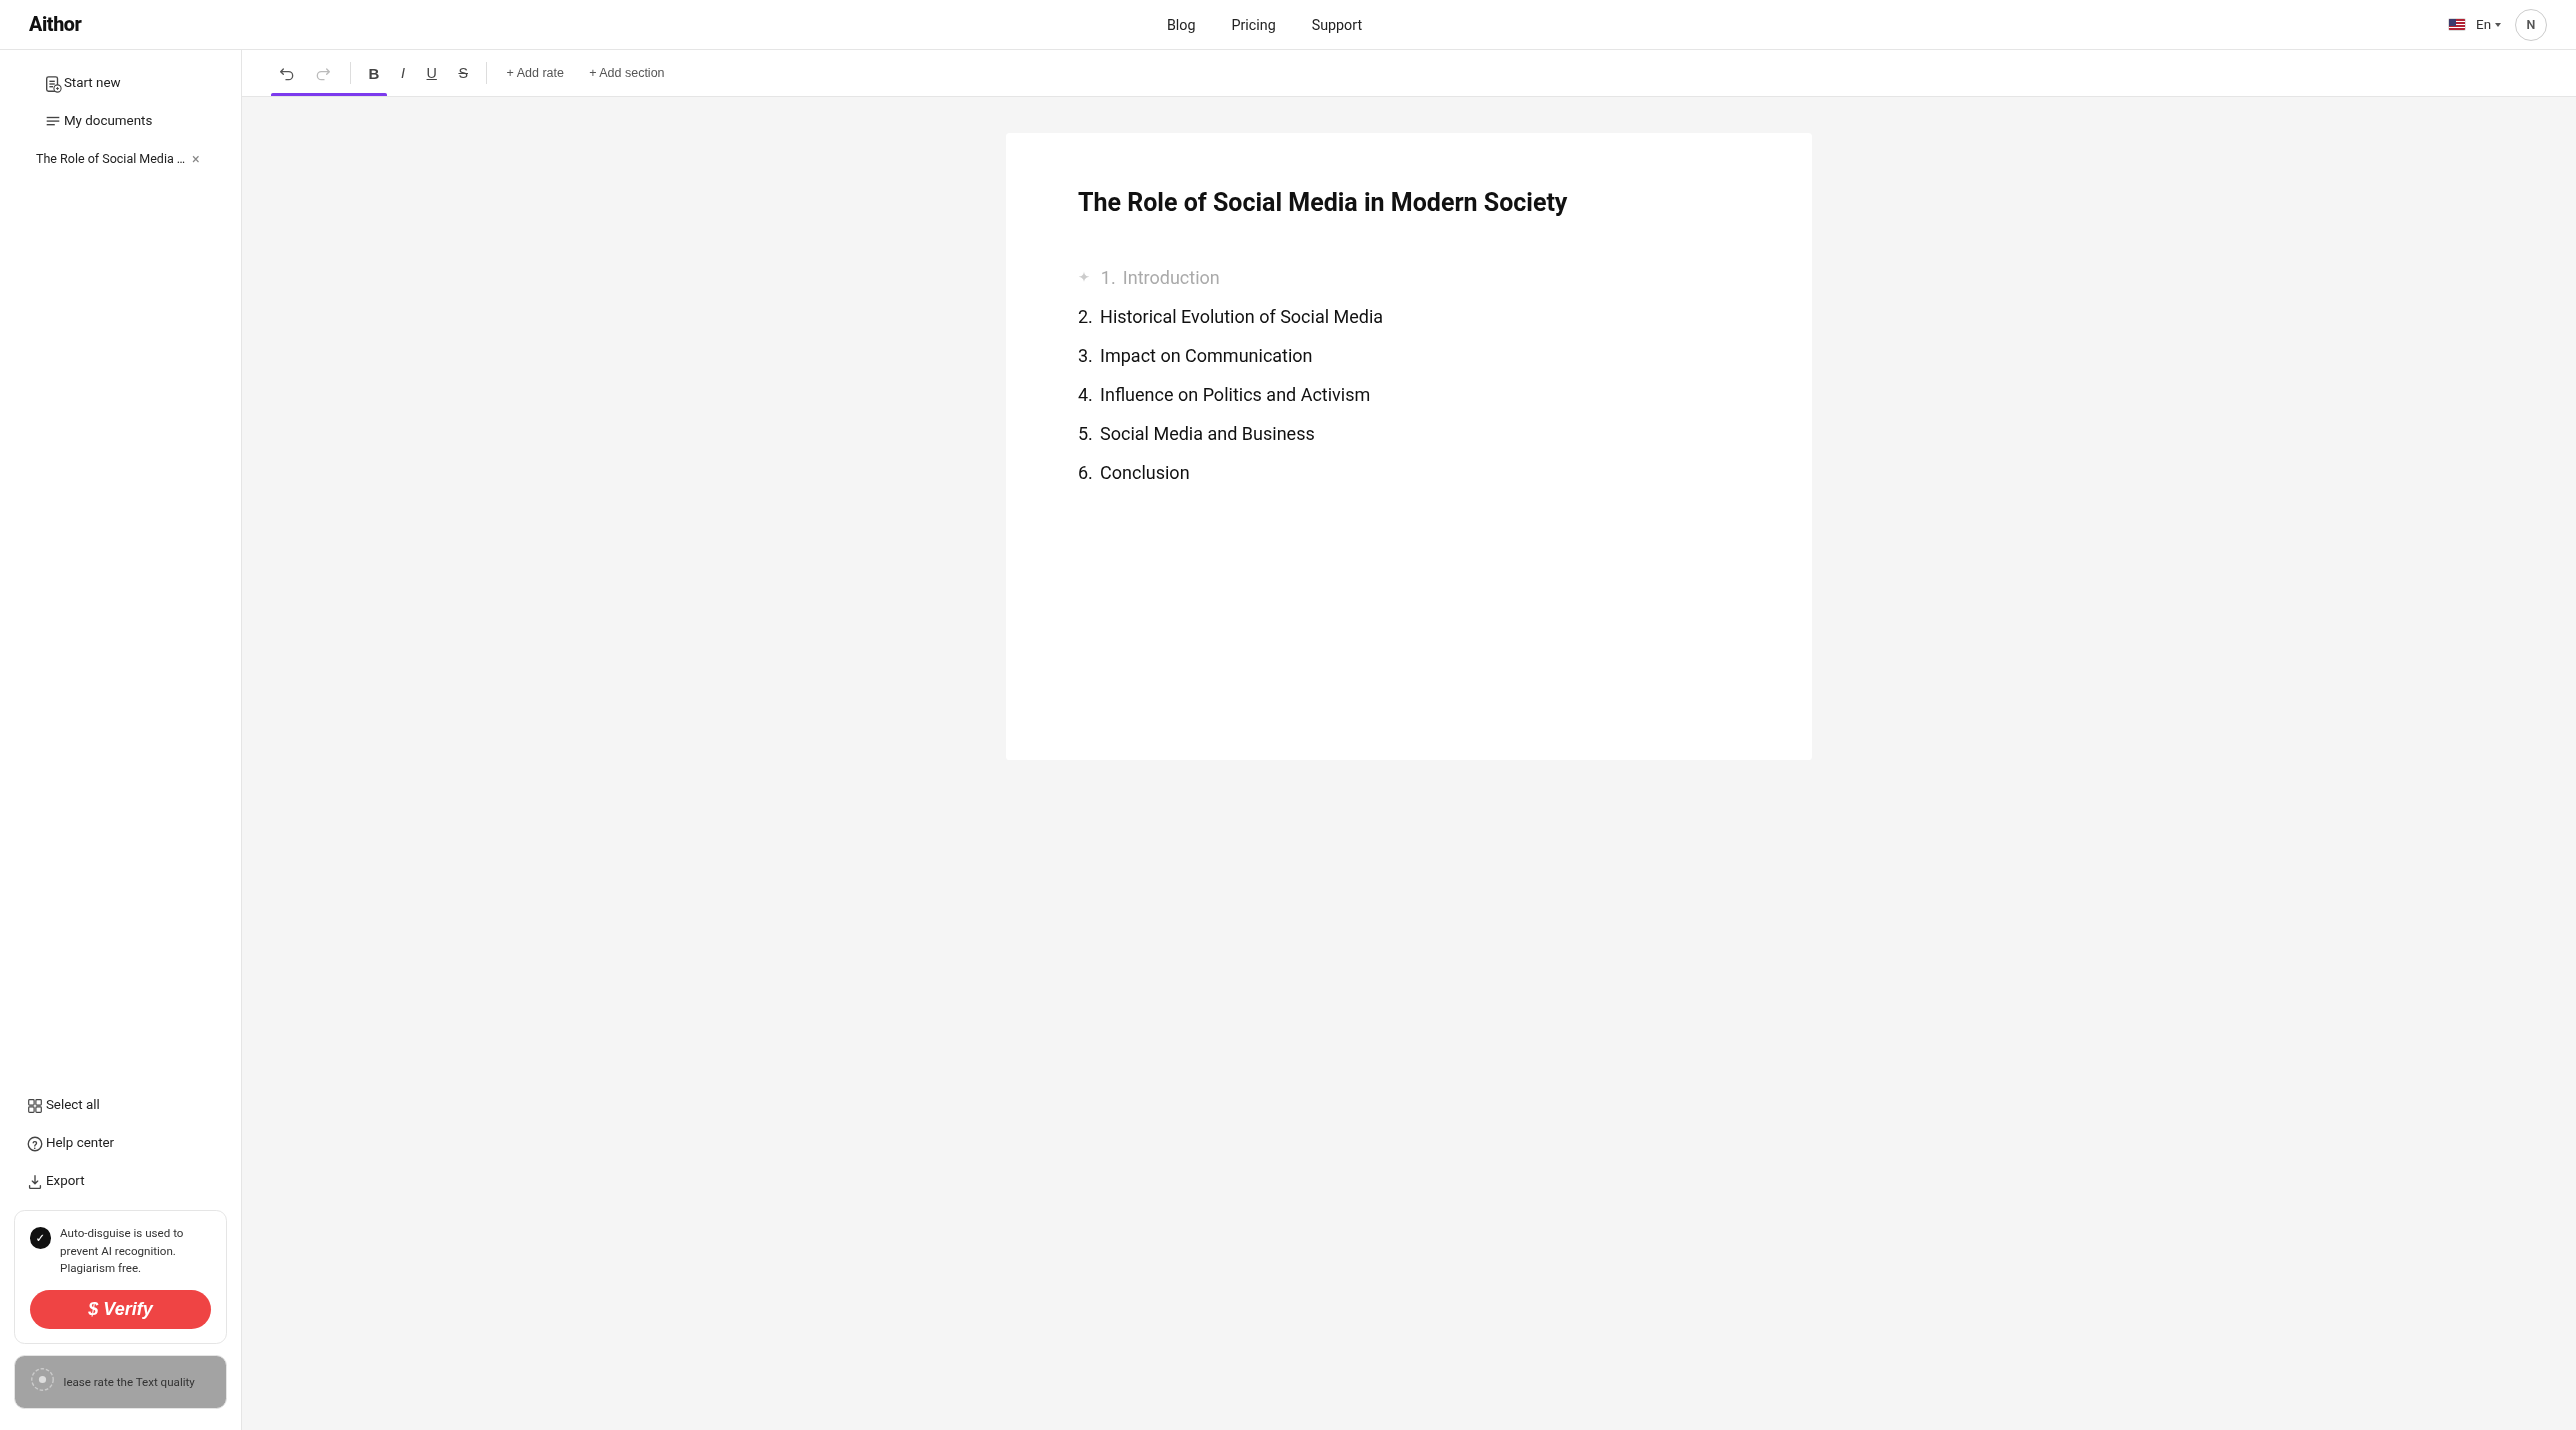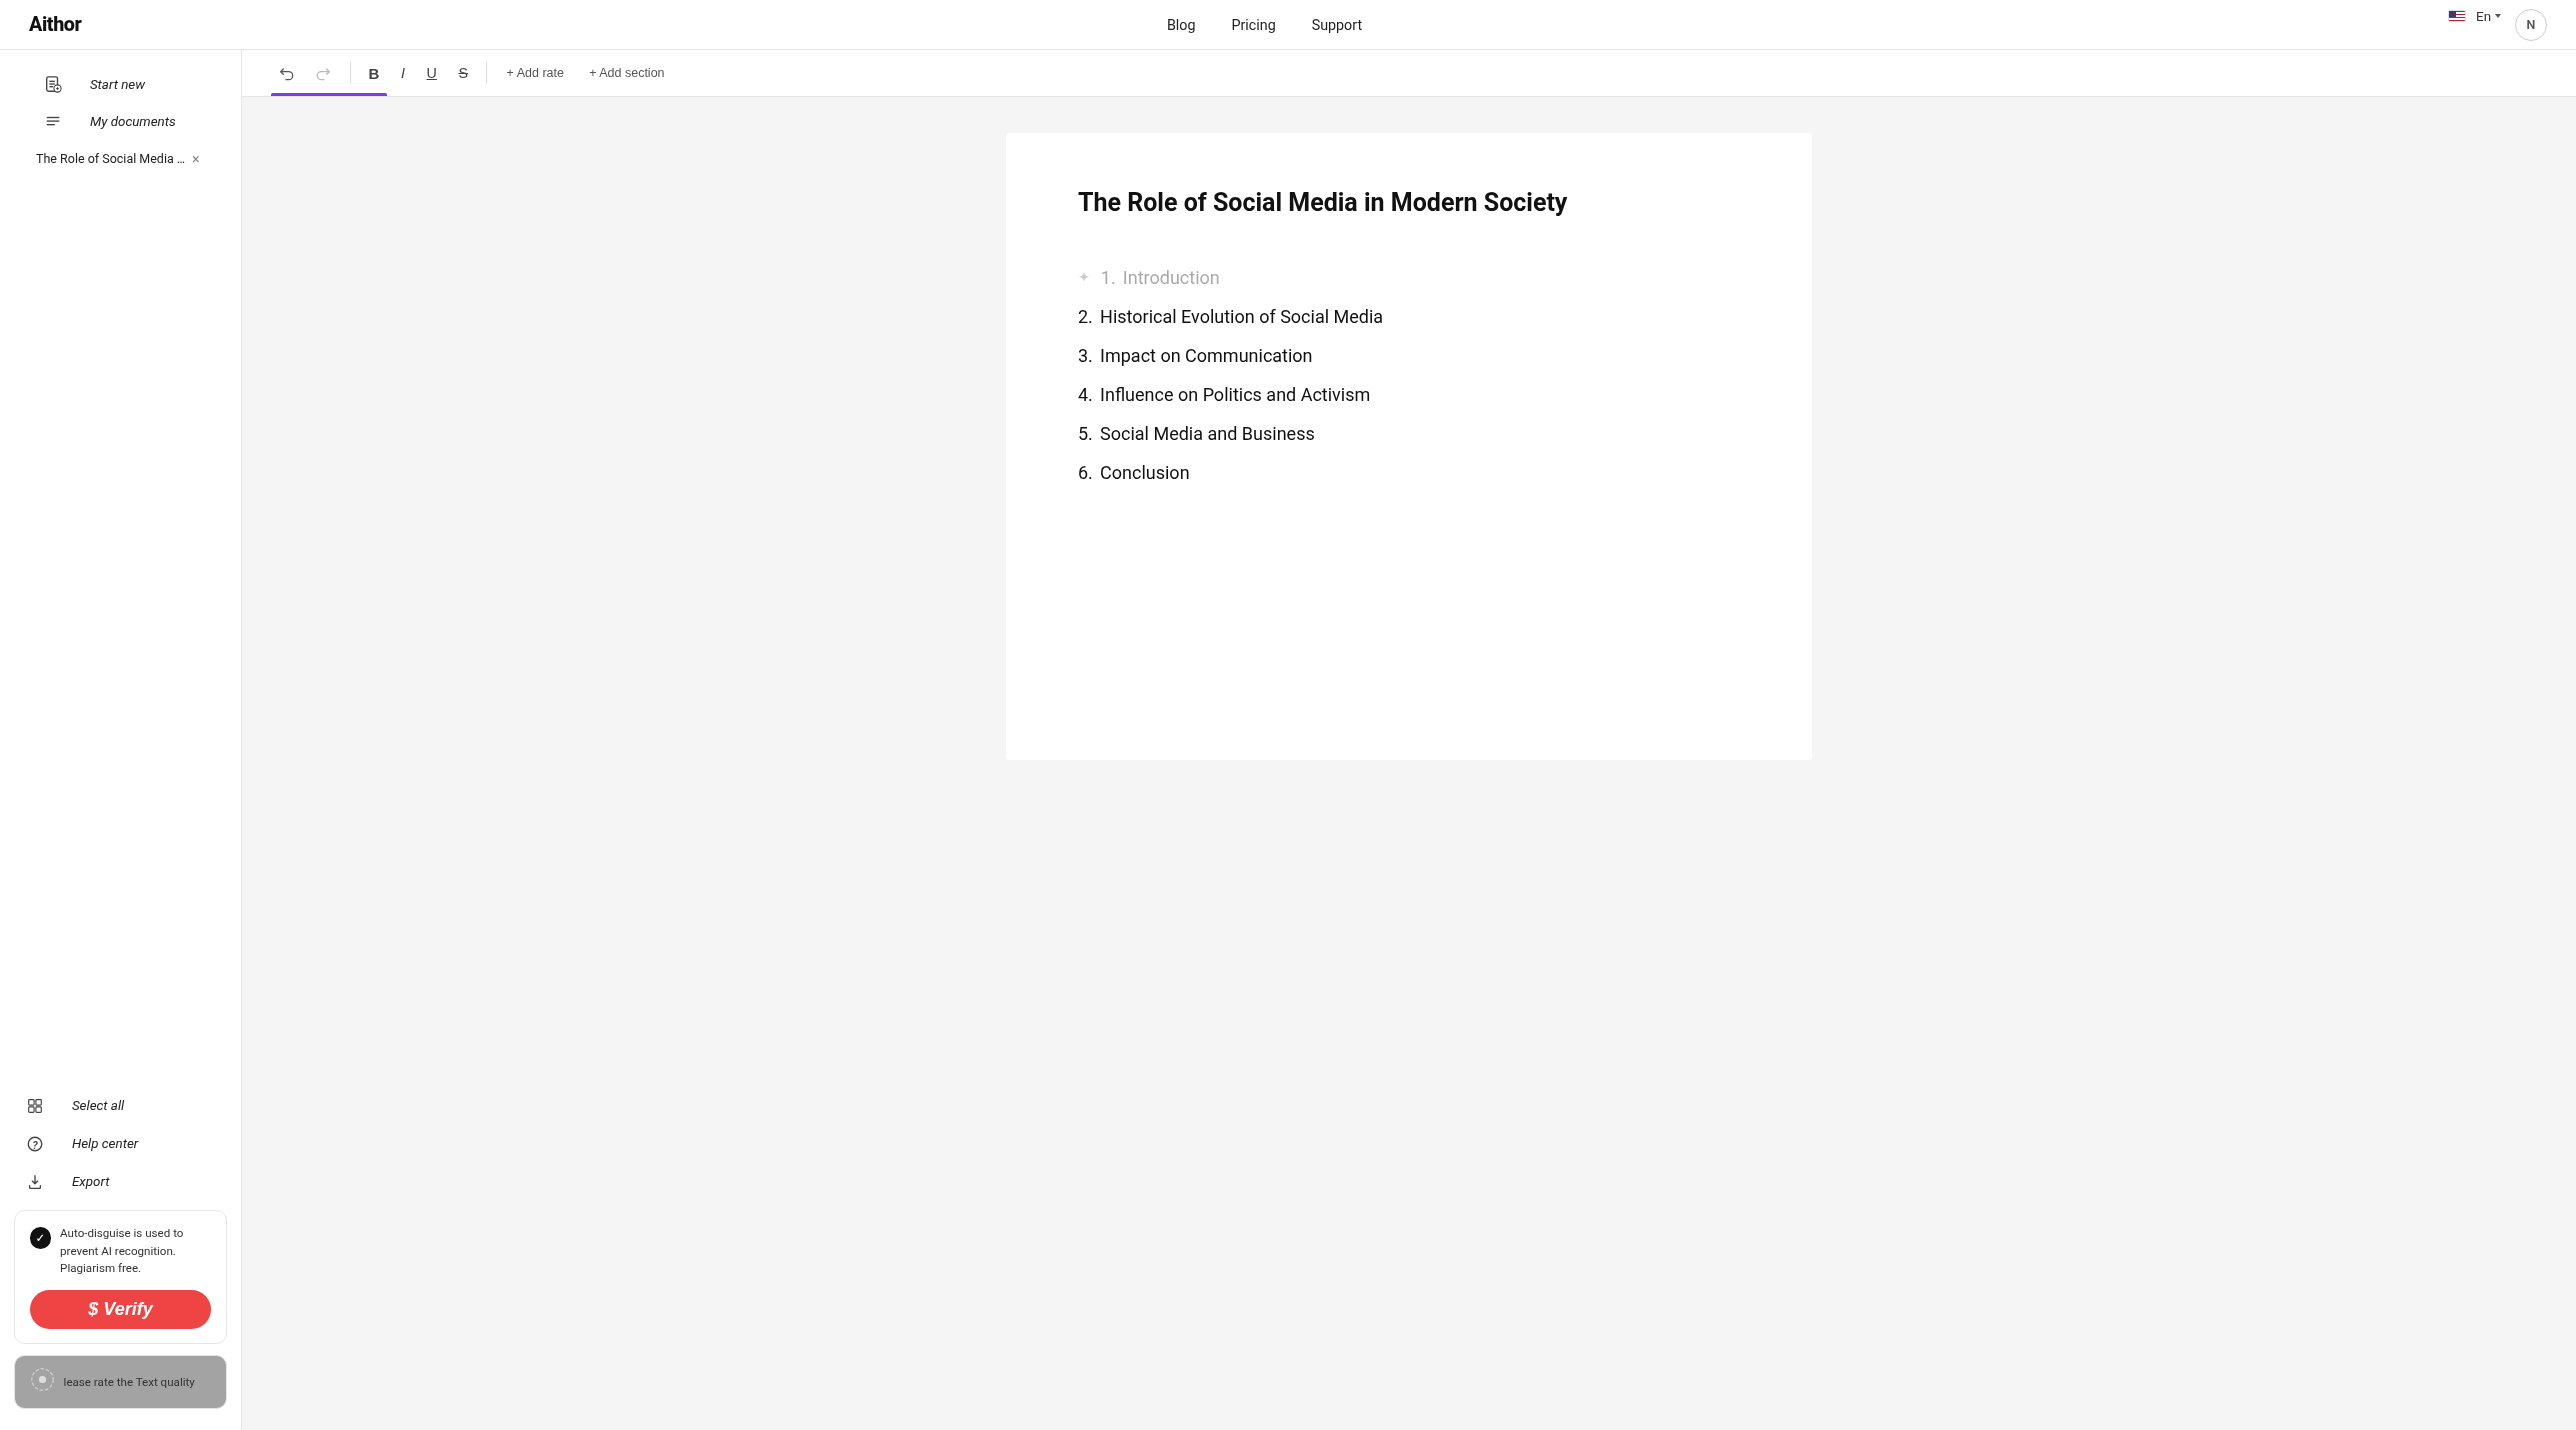--- a/index.html
+++ b/index.html
@@ -36,21 +36,21 @@
       align-items: flex-end;
     }
     .header-nav-item {
       font-size: 14.3px;
       color: #222;
       cursor: pointer;
       text-decoration: none;
     }
     .header-right {
       display: flex;
-      align-items: flex-start;
+      align-items: center;
       gap: 14.3px;
     }
     .lang-selector {
       display: flex;
       align-items: center;
       gap: 3.6px;
       font-size: 13.4px;
       color: #333;
       cursor: pointer;
     }
@@ -83,29 +83,27 @@
       display: flex;
       flex-direction: column;
       padding: 14.3px 0;
       flex-shrink: 0;
     }
     .sidebar-top {
       padding: 0 18px;
     }
     .sidebar-item {
       display: flex;
-      align-items: center;
-      gap: 27px;
+      gap: 1px;
       padding: 9px 18px;
       cursor: pointer;
       font-size: 13.4px;
       color: #222;
       border-radius: 5.4px;
       margin: 1.8px 7.2px;
-      font-style: italic;
     }
     .sidebar-item-icon {
       font-size: 16px;
       color: #555;
       width: 19.7px;
       display: flex;
       align-items: center;
       justify-content: center;
     }
     .sidebar-doc-entry {

